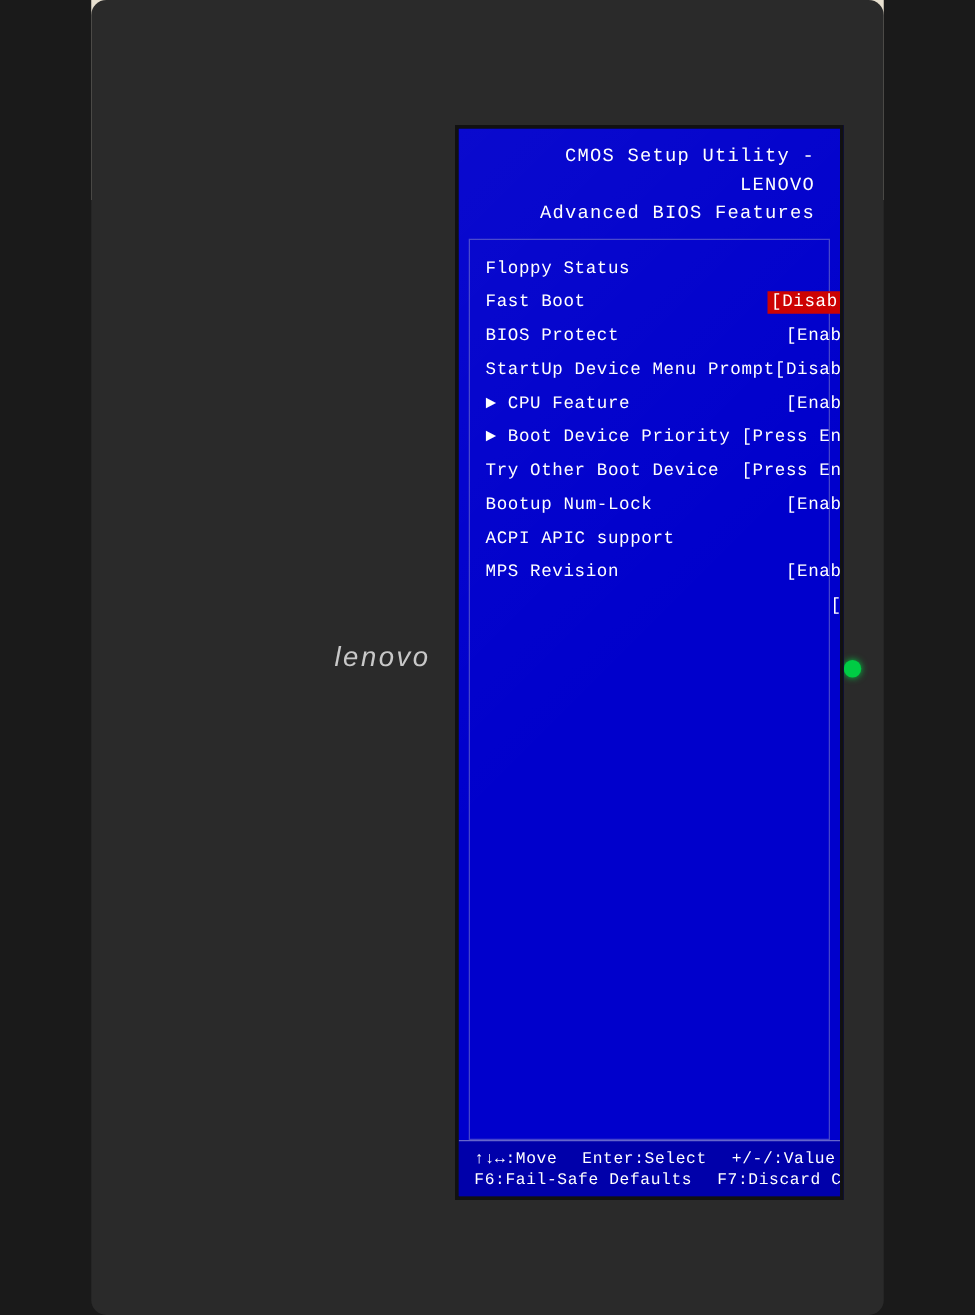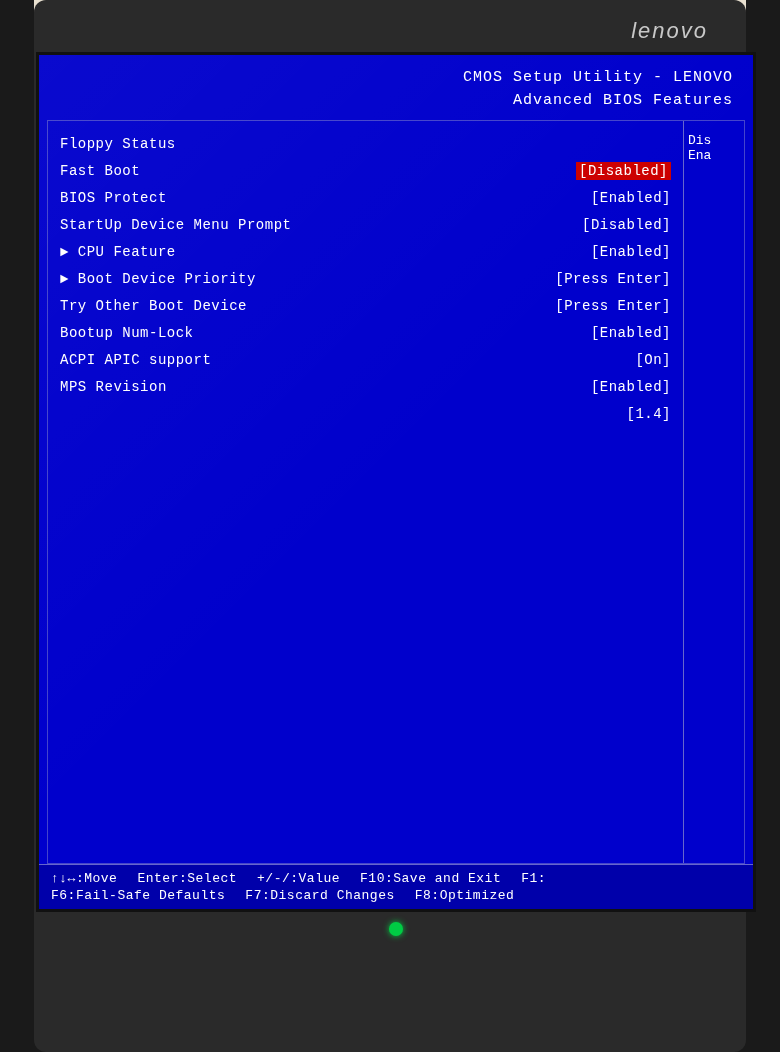--- a/index.html
+++ b/index.html
@@ -12,26 +12,26 @@
       flex-direction: column;
       align-items: center;
       justify-content: flex-start;
       font-family: 'Courier New', Courier, monospace;
       overflow: hidden;
       position: relative;
     }
 
     
     .monitor-frame {
-      width: 712px;
+      width: 634px;
       height: 1052px;
       background: #2a2a2a;
       border-radius: 12px;
       display: flex;
-      flex-direction: column;
+      flex-direction: row;
       align-items: center;
       padding: 18px 18px 10px 30px;
       position: relative;
     }
 
     
     .bezel-top {
       width: 100%;
       display: flex;
       justify-content: flex-end;

